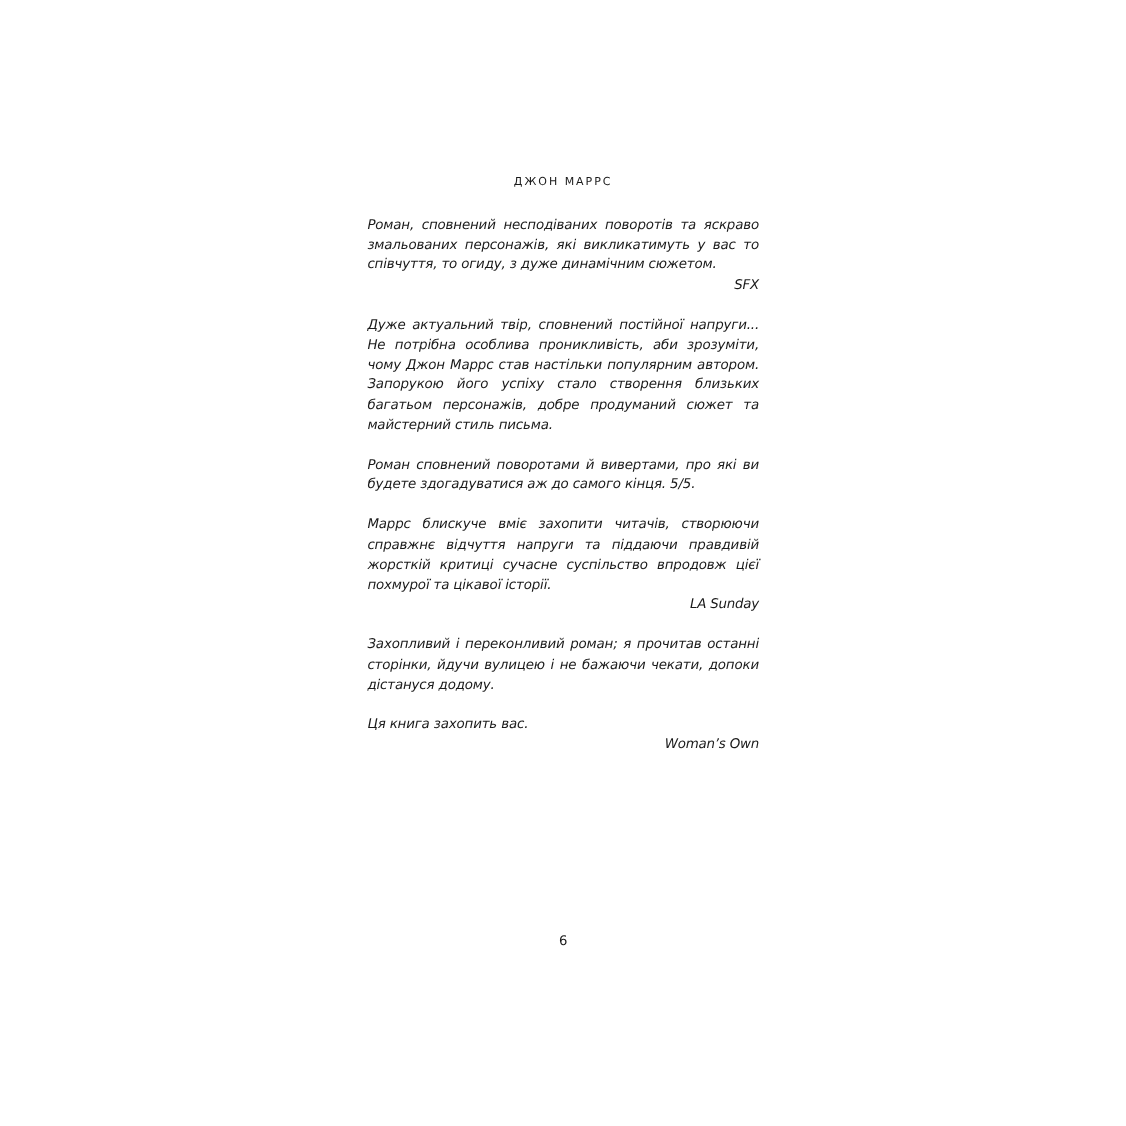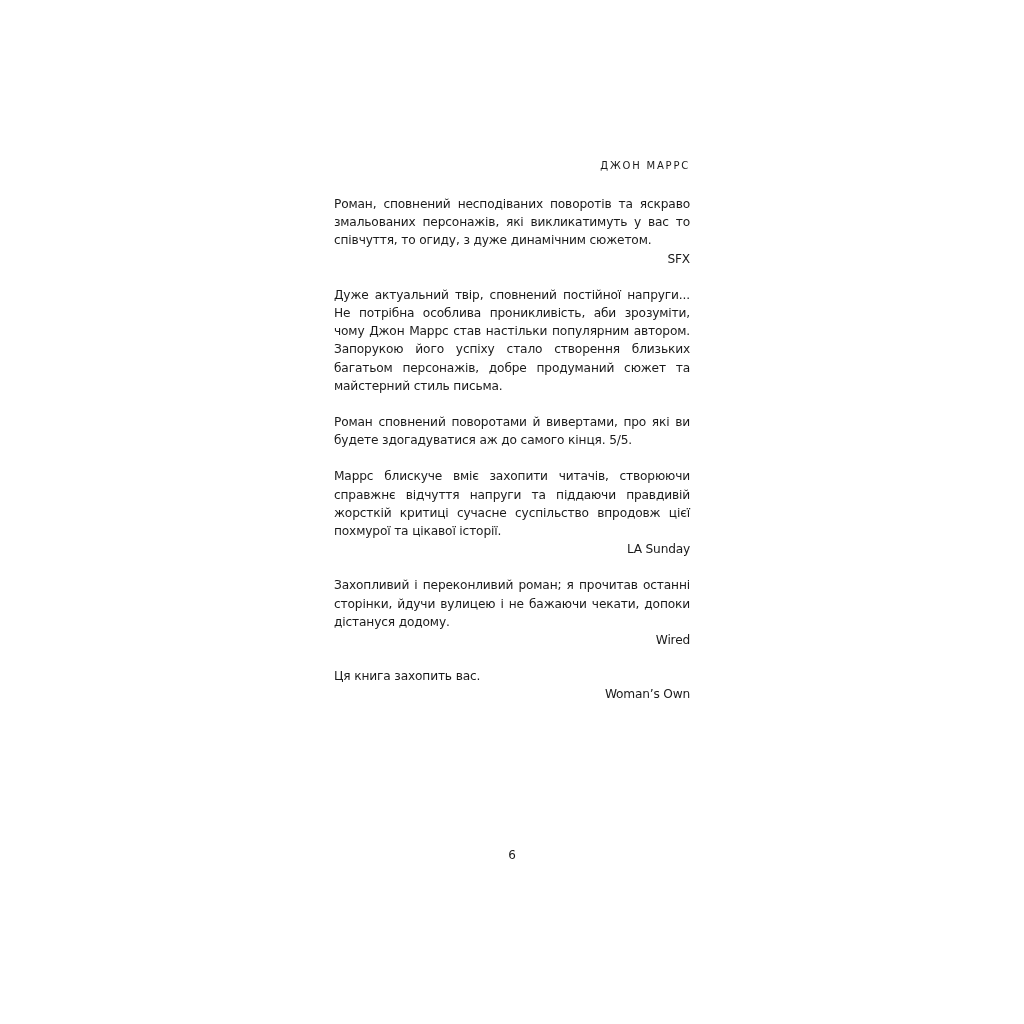--- a/index.html
+++ b/index.html
@@ -1,25 +1,25 @@
 <!DOCTYPE html>
 <html><head>
 <meta charset="utf-8">
 <style>
   html, body { margin:0; padding:0; background:#ffffff; }
   body { width:1024px; height:1024px; position:relative; overflow:hidden;
          font-family:"DejaVu Sans", sans-serif; color:#1a1a1a; }
   .page { position:absolute; left:334px; top:0; width:356px; }
   .running-head { position:absolute; left:0; width:356px; top:160px;
-         text-align:right; font-size:10px; letter-spacing:1.8px; }
+         text-align:center; font-size:10px; letter-spacing:1.8px; }
   .quotes { position:absolute; left:0; top:195px; width:356px; }
   .quote { margin:0 0 18px 0; }
   .quote p { margin:0; font-size:12.2px; line-height:18.2px; text-align:justify;
-             text-align-last:left; letter-spacing:-0.15px; }
-  .quote .src { text-align:right; font-size:12.2px; line-height:18.2px; letter-spacing:-0.2px; }
+             text-align-last:left; letter-spacing:-0.15px;font-style:italic; }
+  .quote .src { font-style:italic; text-align:right; font-size:12.2px; line-height:18.2px; letter-spacing:-0.2px; }
   .folio { position:absolute; left:0; width:356px; top:848px; text-align:center; font-size:12px; }
 </style>
 </head>
 <body>
 
 <div class="page">
   <div class="running-head">ДЖОН МАРРС</div>
 
   <div class="quotes">
     <div class="quote">
@@ -31,21 +31,20 @@
     </div>
     <div class="quote">
       <p>Роман сповнений поворотами й вивертами, про які ви будете здогадуватися аж до самого кінця. 5/5.</p>
     </div>
     <div class="quote">
       <p>Маррс блискуче вміє захопити читачів, створюючи справжнє відчуття напруги та піддаючи правдивій жорсткій критиці сучасне суспільство впродовж цієї похмурої та цікавої історії.</p>
       <div class="src">LA Sunday</div>
     </div>
     <div class="quote">
       <p>Захопливий і переконливий роман; я прочитав останні сторінки, йдучи вулицею і не бажаючи чекати, допоки дістануся додому.</p>
-      <div class="src">Wired</div>
     </div>
     <div class="quote">
       <p>Ця книга захопить вас.</p>
       <div class="src">Woman’s Own</div>
     </div>
   </div>
 
   <div class="folio">6</div>
 </div>
 

